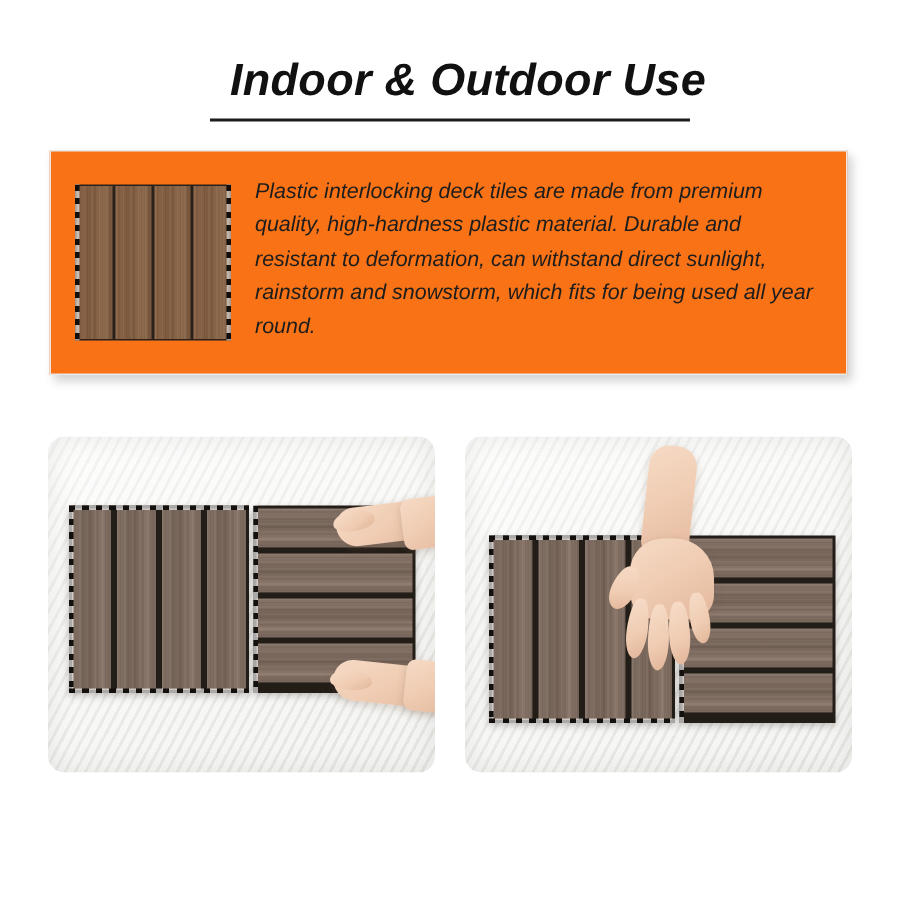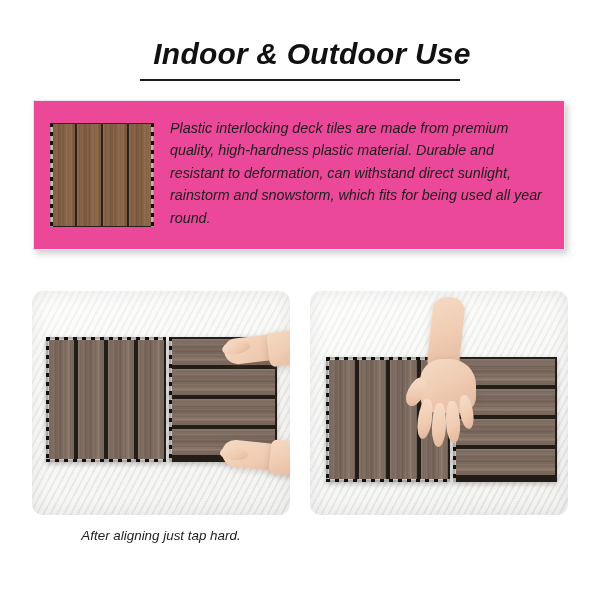--- a/index.html
+++ b/index.html
@@ -40,21 +40,21 @@
     background: #1b1b1b;
   }
 
   
   .desc-card {
     position: absolute;
     left: 33px;
     top: 100px;
     width: 532px;
     height: 150px;
-    background: #ec4899;
+    background: #f97316;
     border: 1px solid #e9e9e9;
     box-shadow: 3px 4px 6px rgba(90,90,90,0.28);
     box-sizing: border-box;
     display: flex;
     align-items: flex-start;
   }
   .desc-thumb-wrap {
     width: 136px;
     height: 148px;
     flex: 0 0 136px;
@@ -296,14 +296,13 @@
       <div class="finger" style="left:108px; top:108px; width:14px; height:40px; transform:rotate(8deg);"></div>
       <div class="finger" style="left:122px; top:112px; width:14px; height:44px; transform:rotate(2deg);"></div>
       <div class="finger" style="left:136px; top:110px; width:14px; height:42px; transform:rotate(-3deg);"></div>
       <div class="finger" style="left:150px; top:104px; width:13px; height:34px; transform:rotate(-9deg);"></div>
       <div class="finger" style="left:98px; top:86px; width:16px; height:30px; transform:rotate(26deg);"></div>
     </div>
   </div>
 </div>
 
 <div class="captions">
-  <div class="caption">After aligning just tap hard.</div>
 </div>
 
 </body></html>

